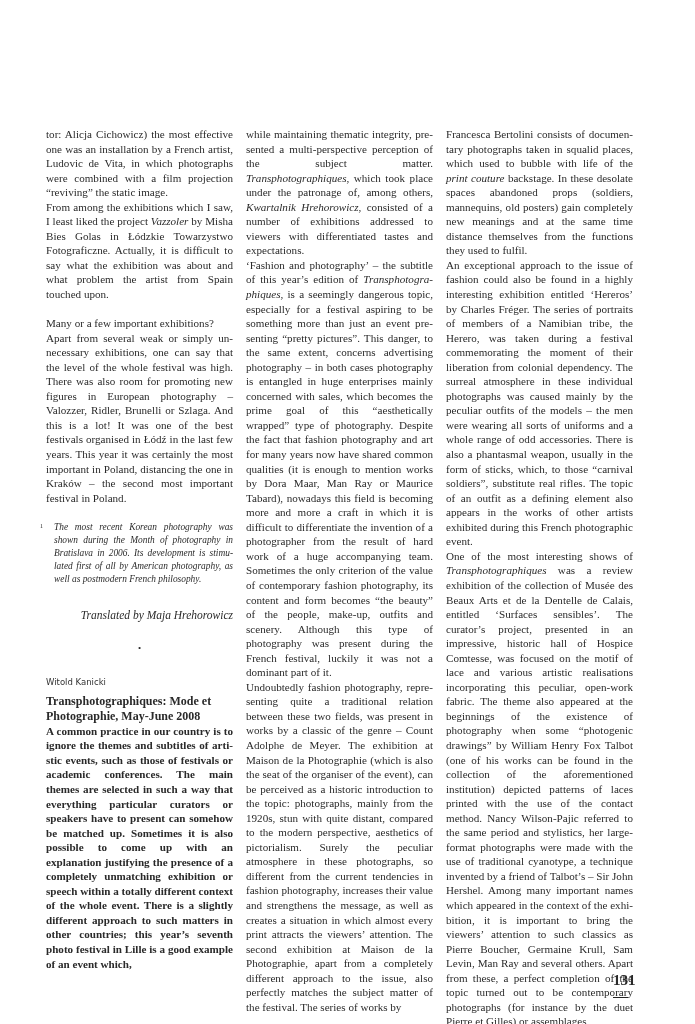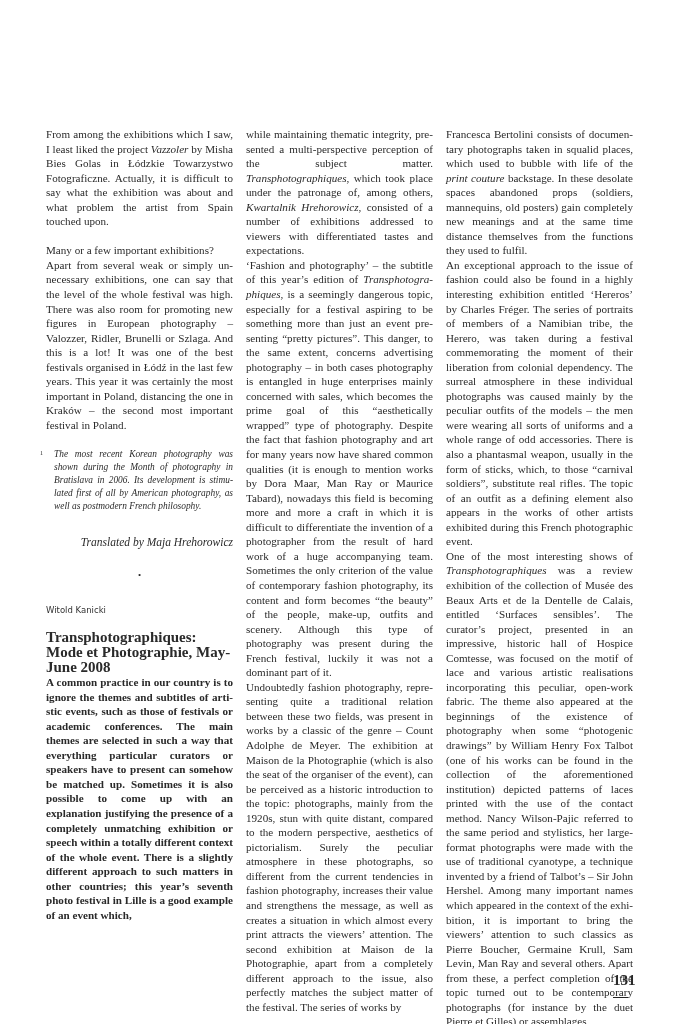--- a/index.html
+++ b/index.html
@@ -16,33 +16,34 @@
   .col1 { left: 46px; }
   .col2 { left: 246px; }
   .col3 { left: 446px; }
   .gap { height: 14.5px; }
   .notes { margin-top: 16px; font-style: italic; font-size: 9.4px; line-height: 13px; }
   .note { position: relative; padding-left: 8px; text-align: justify; }
   .note sup { position: absolute; left: -6px; top: -1px; font-size: 6px; font-style: normal; }
   .translator { margin-top: 22px; text-align: right; font-style: italic; font-size: 11.5px; }
   .divider { text-align: center; margin-top: 18px; font-size: 9px; }
   .author { margin-top: 20px; font-family: "DejaVu Sans", sans-serif; font-size: 8.5px; color: #333; }
-  .article-title { margin-top: 13px; font-weight: bold; font-size: 15px; line-height: 15px; text-align: left; }
+  .article-title { margin-top: 4px; font-weight: bold; font-size: 12px; line-height: 15px; text-align: left; }
   .lead { margin-top: 14px; font-weight: bold; }
   em { font-style: italic; }
   .page-num {
     position: absolute; left: 613px; top: 972px; font-size: 15px; font-weight: bold;
     font-family: "Liberation Serif", serif; padding-bottom: 8px; border-bottom: 1.5px solid #222;
     width: 15px; text-align: center;
   }
 </style>
 </head>
 <body>
 
 <div class="col col1">
+  <p>tor: Alicja Cichowicz) the most effective one was an installation by a French artist, Ludovic de Vita, in which photographs were combined with a film projection “reviving” the static image.</p>
   <p><span>From among the exhibitions which I saw, I least liked the project </span><em>Vazzoler</em><span> by Misha Bies Golas in Łódzkie Towarzystwo Fotograficzne. Actually, it is difficult to say what the exhibition was about and what problem the artist from Spain touched upon.</span></p>
   <div class="gap"></div>
   <p>Many or a few important exhibitions?</p>
   <p>Apart from several weak or simply un­necessary exhibitions, one can say that the level of the whole festival was high. There was also room for promoting new figures in European photography – Valozzer, Ridler, Brunelli or Szlaga. And this is a lot! It was one of the best festivals organised in Łódź in the last few years. This year it was certainly the most important in Poland, distancing the one in Kraków – the second most important festival in Poland.</p>
 
   <div class="notes">
     <div class="note"><sup>1</sup><span>The most recent Korean photography was shown during the Month of photography in Bratislava in 2006. Its development is stimu­lated first of all by American photography, as well as postmodern French philosophy.</span></div>
   </div>
 
   <div class="translator">Translated by Maja Hrehorowicz</div>

